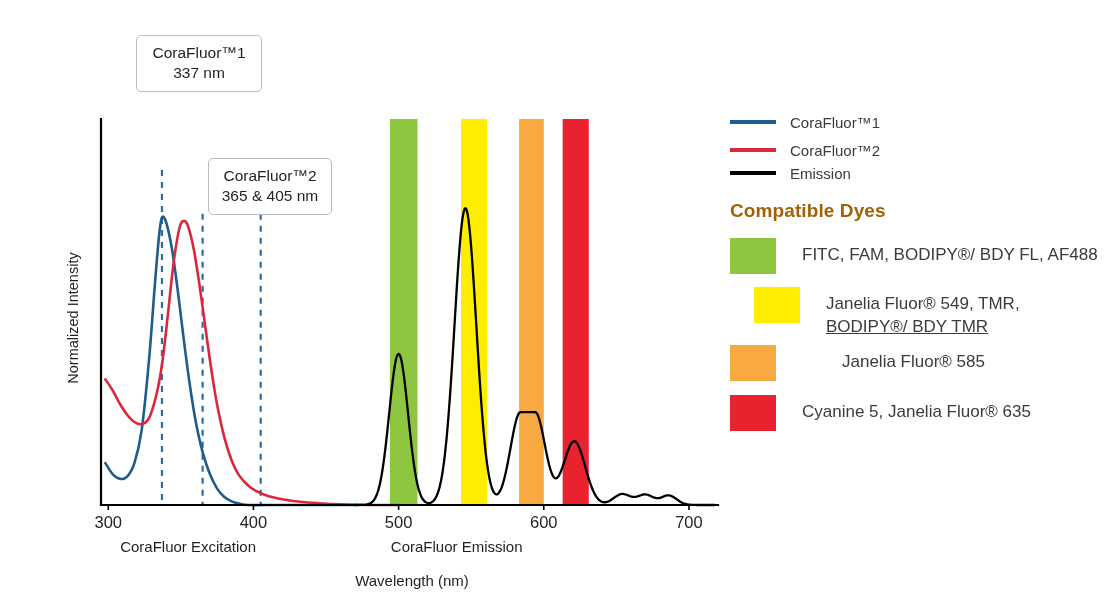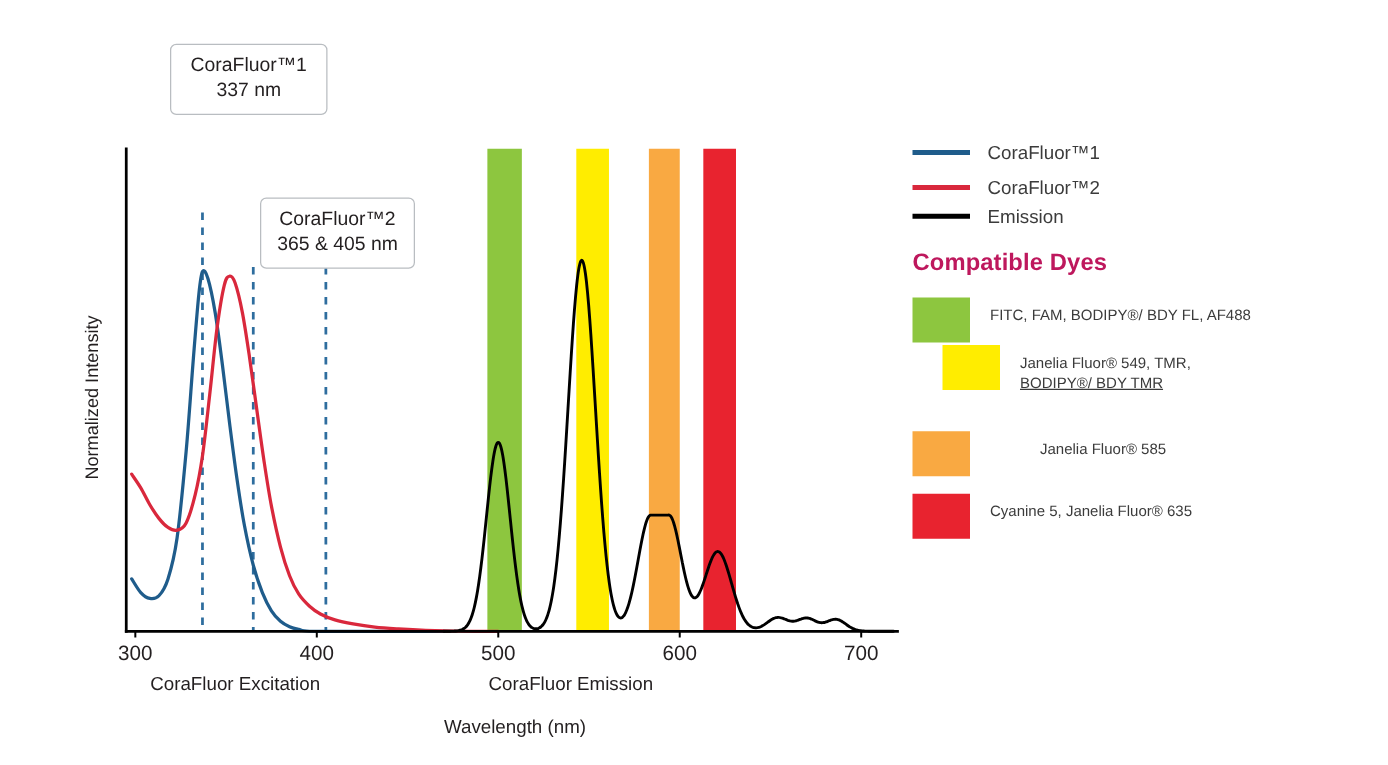--- a/index.html
+++ b/index.html
@@ -140,45 +140,45 @@
   #legend-series-0 { left: 1px; top: 113px; }
   #legend-series-1 { left: 1px; top: 141px; }
   #legend-series-2 { left: 1px; top: 164px; text-align: right; }
 
   #dyes-title {
     position: absolute;
     left: 1px;
     top: 200px;
     font-size: 19px;
     font-weight: bold;
-    color: #be185d;
+    color: #a16207;
     letter-spacing: 0.1px;
   }
   .dye-row {
     position: absolute;
     left: 1px;
     display: flex;
     align-items: flex-start;
   }
   .dye-swatch {
     width: 46px;
     height: 36px;
     flex: 0 0 auto;
   }
   .dye-label {
-    font-size: 12px;
+    font-size: 17px;
     color: #3b3b3b;
-    margin-left: 16px;
+    margin-left: 26px;
     line-height: 1.35;
     white-space: nowrap;
     padding-top: 6px;
   }
   .dye-label-line2 { display: block; text-decoration: underline; }
   #dye-row-0 { top: 238px; }
-  #dye-row-1 { top: 276px; padding-left: 24px; }
+  #dye-row-1 { top: 287px; padding-left: 24px; }
   #dye-row-2 { top: 345px; gap: 40px; }
   #dye-row-3 { top: 395px; }
 </style>
 </head>
 <body>
 
 <div id="root">
 
   <div id="chart-panel">
     <svg id="chart-svg" width="730" height="612" viewBox="0 0 730 612">

